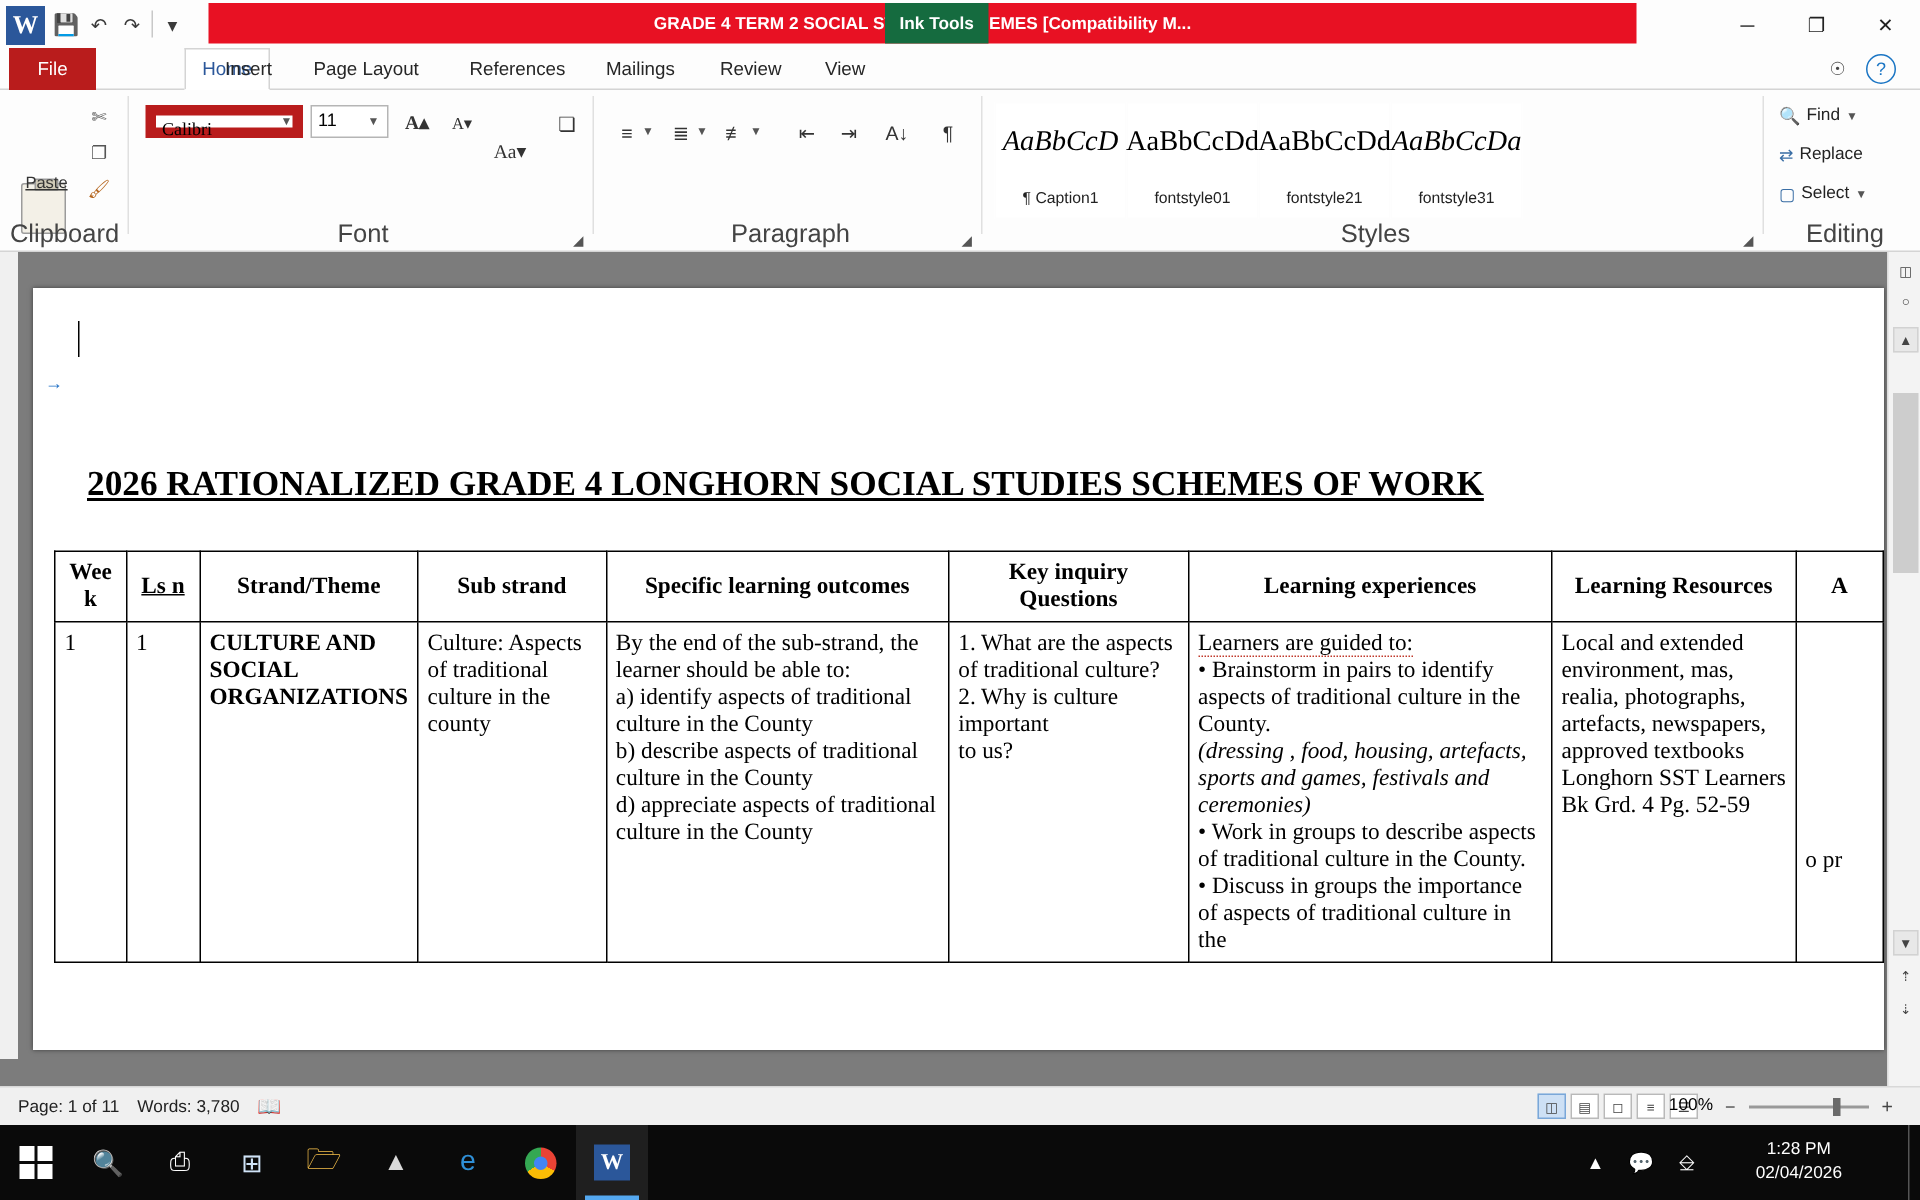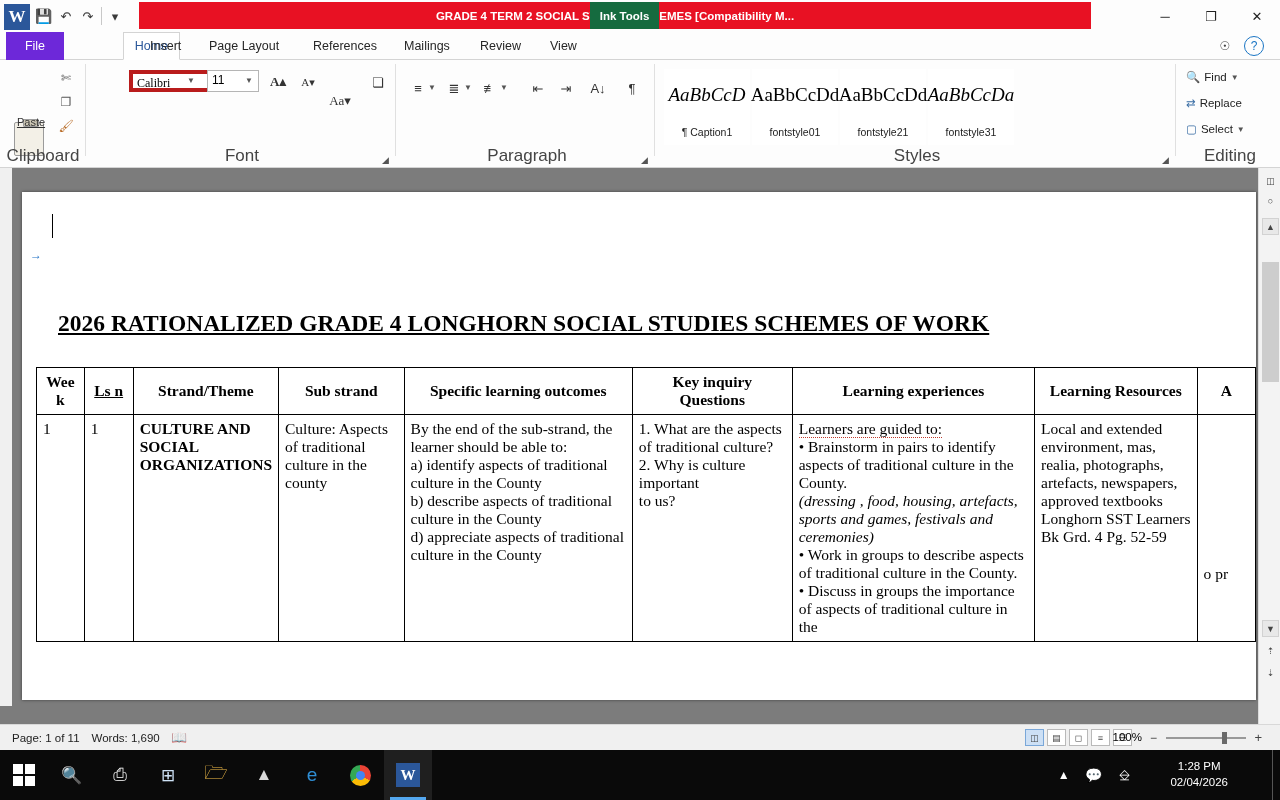--- a/index.html
+++ b/index.html
@@ -42,21 +42,21 @@
   .winbtn { width:46px; height:32px; display:flex; align-items:center; justify-content:center;
             font-size:13px; color:#222; }
 
   
   #tabstrip {
     position:absolute; left:0; top:32px; width:1280px; height:28px;
     background:#fdfdfd; border-bottom:1px solid #d4d4d4;
   }
   #filetab {
     position:absolute; left:6px; top:0; width:58px; height:28px;
-    background:#6d28d9; color:#fff; font-size:12.5px;
+    background:#b91c1c; color:#fff; font-size:12.5px;
     display:flex; align-items:center; justify-content:center;
   }
   .tab {
     position:absolute; top:0; height:28px; display:flex; align-items:center;
     justify-content:center; font-size:12.5px; color:#262626; padding:0 10px;
   }
   .tab.active { background:#fff; border:1px solid #d4d4d4; border-bottom:1px solid #fff; color:#2b579a;margin-left:47px; }
   #inktools-label {
     position:absolute; left:590px; top:2px; width:69px; height:27px;
     background:#156b3f; color:#fff; font-size:11.5px;
@@ -95,22 +95,22 @@
     content:""; position:absolute; left:8px; top:-4px; width:14px; height:6px;
     background:#cfc9b6; border:1px solid #9b9b9b; border-radius:1px;
   }
   .mini { position:absolute; width:20px; height:20px; display:flex; align-items:center; justify-content:center;
           font-size:12px; color:#555; }
 
   
   #g-font { left:87px; width:310px; }
   #fontname {
     position:absolute; left:10px; top:10px; width:105px; height:22px;
-    border:4px solid #b91c1c; background:#fff; font-size:12px;
-    padding:2px 16px 0 4px; font-family:"Liberation Serif", serif;margin-left:32px;
+    border:7px solid #b91c1c; background:#fff; font-size:12px;
+    padding:2px 16px 0 4px; font-family:"Liberation Serif", serif;
   }
   #fontsize {
     position:absolute; left:120px; top:10px; width:52px; height:22px;
     border:1px solid #b5b5b5; background:#fff; font-size:12px; padding:2px 14px 0 4px;
   }
   .combo-arrow { position:absolute; right:3px; top:6px; font-size:8px; color:#555; }
   .rbtn {
     position:absolute; width:24px; height:24px; display:flex; align-items:center;
     justify-content:center; font-size:13px; color:#333;
   }
@@ -434,21 +434,21 @@
   <div class="vs-btn" style="top:24px;background:#f3f3f3;border:none;">○</div>
   <div class="vs-btn" style="top:50px;">▲</div>
   <div id="vs-thumb"></div>
   <div class="vs-btn" style="top:452px;">▼</div>
   <div class="vs-btn" style="top:474px;background:#f3f3f3;border:none;">⇡</div>
   <div class="vs-btn" style="top:496px;background:#f3f3f3;border:none;">⇣</div>
 </div>
 
 <div id="statusbar">
   <div class="st-item">Page: 1 of 11</div>
-  <div class="st-item">Words: 1,690</div>
+  <div class="st-item">Words: 3,780</div>
   <div class="st-item" style="color:#b33; font-size:13px;">📖</div>
 
   <div style="position:absolute; right:148px; top:4px; display:flex;">
     <div class="view-btn active">◫</div>
     <div class="view-btn">▤</div>
     <div class="view-btn">◻</div>
     <div class="view-btn">≡</div>
     <div class="view-btn">☰</div>
   </div>
   <div style="position:absolute; right:138px; top:6px; font-size:11.5px;">100%</div>

